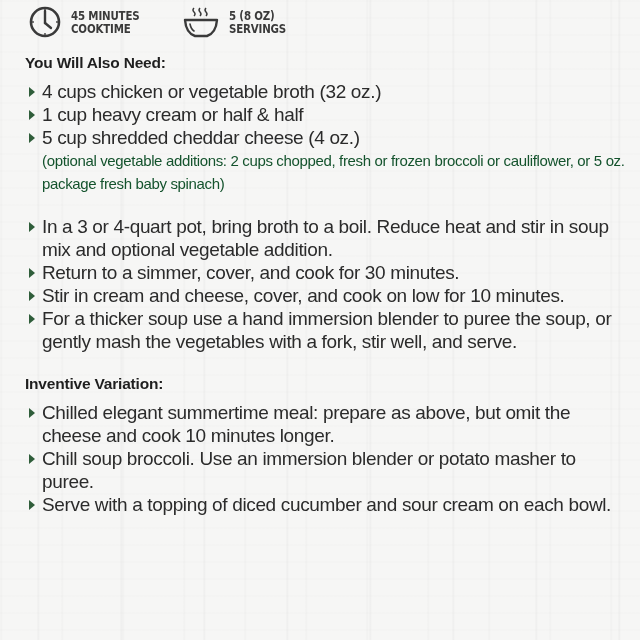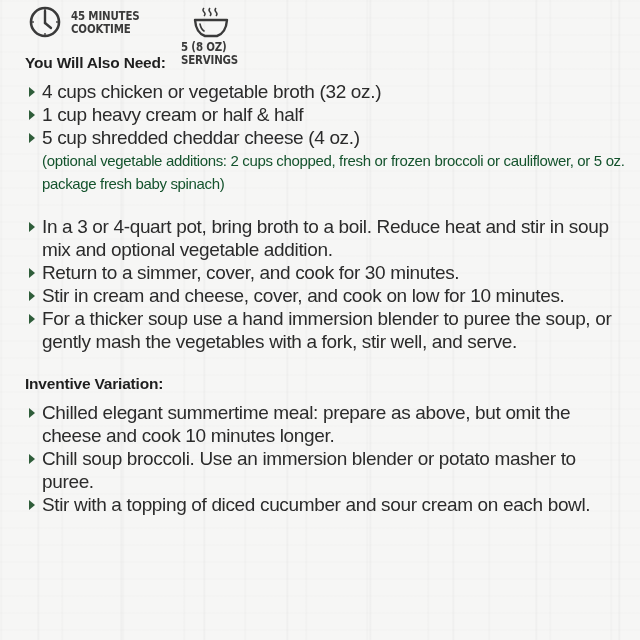--- a/index.html
+++ b/index.html
@@ -117,21 +117,21 @@
         <circle cx="17" cy="29" r="0.9" fill="#3a3a3a"></circle>
         <circle cx="5" cy="17" r="0.9" fill="#3a3a3a"></circle>
         <circle cx="29" cy="17" r="0.9" fill="#3a3a3a"></circle>
       </svg>
     </span>
     <span class="text">
       <span>45 MINUTES</span>
       <span>COOKTIME</span>
     </span>
   </div>
-  <div class="stat" style="margin-left:10px;flex-direction:column;">
+  <div class="stat" style="margin-left:10px;">
     <span class="icon" style="width:40px;">
       <svg width="40" height="34" viewBox="0 0 40 34">
         <path d="M13 3 q-2 2 0 4 q2 2 0 4" fill="none" stroke="#3a3a3a" stroke-width="1.5"></path>
         <path d="M19 3 q-2 2 0 4 q2 2 0 4" fill="none" stroke="#3a3a3a" stroke-width="1.5"></path>
         <path d="M25 3 q-2 2 0 4 q2 2 0 4" fill="none" stroke="#3a3a3a" stroke-width="1.5"></path>
         <path d="M4 15 L36 15 Q35 28 26 31 L14 31 Q5 28 4 15 Z" fill="none" stroke="#3a3a3a" stroke-width="2.4" stroke-linejoin="round"></path>
         <path d="M9 19 Q10 24 13 26" fill="none" stroke="#3a3a3a" stroke-width="1.6" stroke-linecap="round"></path>
       </svg>
     </span>
     <span class="text">
@@ -160,17 +160,17 @@
       <li><span class="bullet"></span><span>Stir in cream and cheese, cover, and cook on low for 10 minutes.</span></li>
       <li><span class="bullet"></span><span>For a thicker soup use a hand immersion blender to puree the soup, or gently mash the vegetables with a fork, stir well, and serve.</span></li>
     </ul>
   </div>
 
   <div class="section">
     <h3 class="section-title">Inventive Variation:</h3>
     <ul>
       <li><span class="bullet"></span><span>Chilled elegant summertime meal: prepare as above, but omit the cheese and cook 10 minutes longer.</span></li>
       <li><span class="bullet"></span><span>Chill soup broccoli. Use an immersion blender or potato masher to puree.</span></li>
-      <li><span class="bullet"></span><span>Stir with a topping of diced cucumber and sour cream on each bowl.</span></li>
+      <li><span class="bullet"></span><span>Serve with a topping of diced cucumber and sour cream on each bowl.</span></li>
     </ul>
   </div>
 
 </div>
 
 </body></html>

